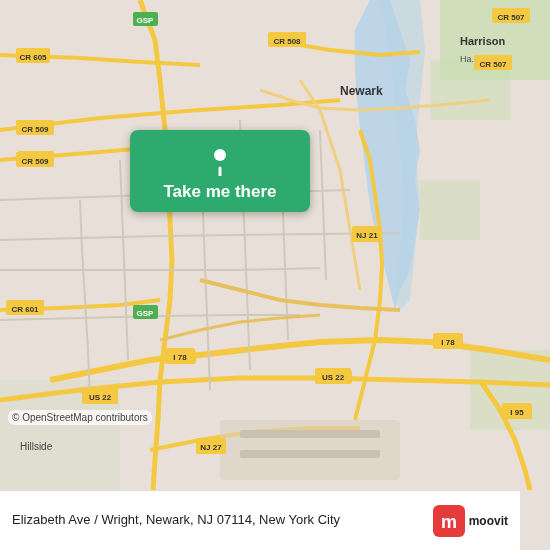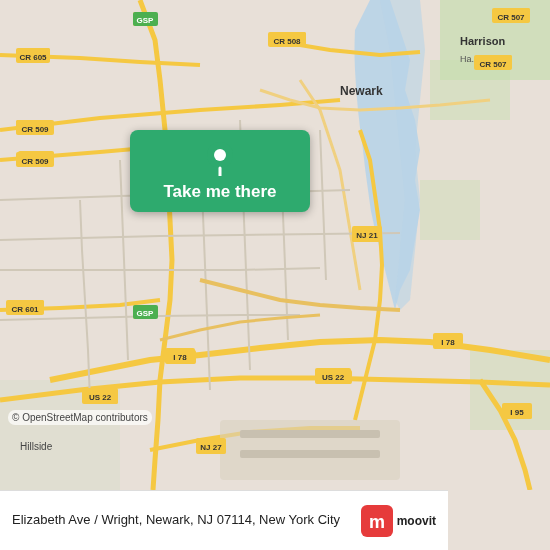--- a/index.html
+++ b/index.html
@@ -58,21 +58,21 @@
     .pin-icon {
       width: 36px;
       height: 36px;
     }
 
     
     #bottom-bar {
       position: absolute;
       bottom: 0;
       left: 0;
-      width: 448px;
+      width: 520px;
       height: 60px;
       background: white;
       display: flex;
       align-items: center;
       justify-content: space-between;
       padding: 0 12px;
       border-top: 1px solid #ddd;
       z-index: 20;
     }
 

